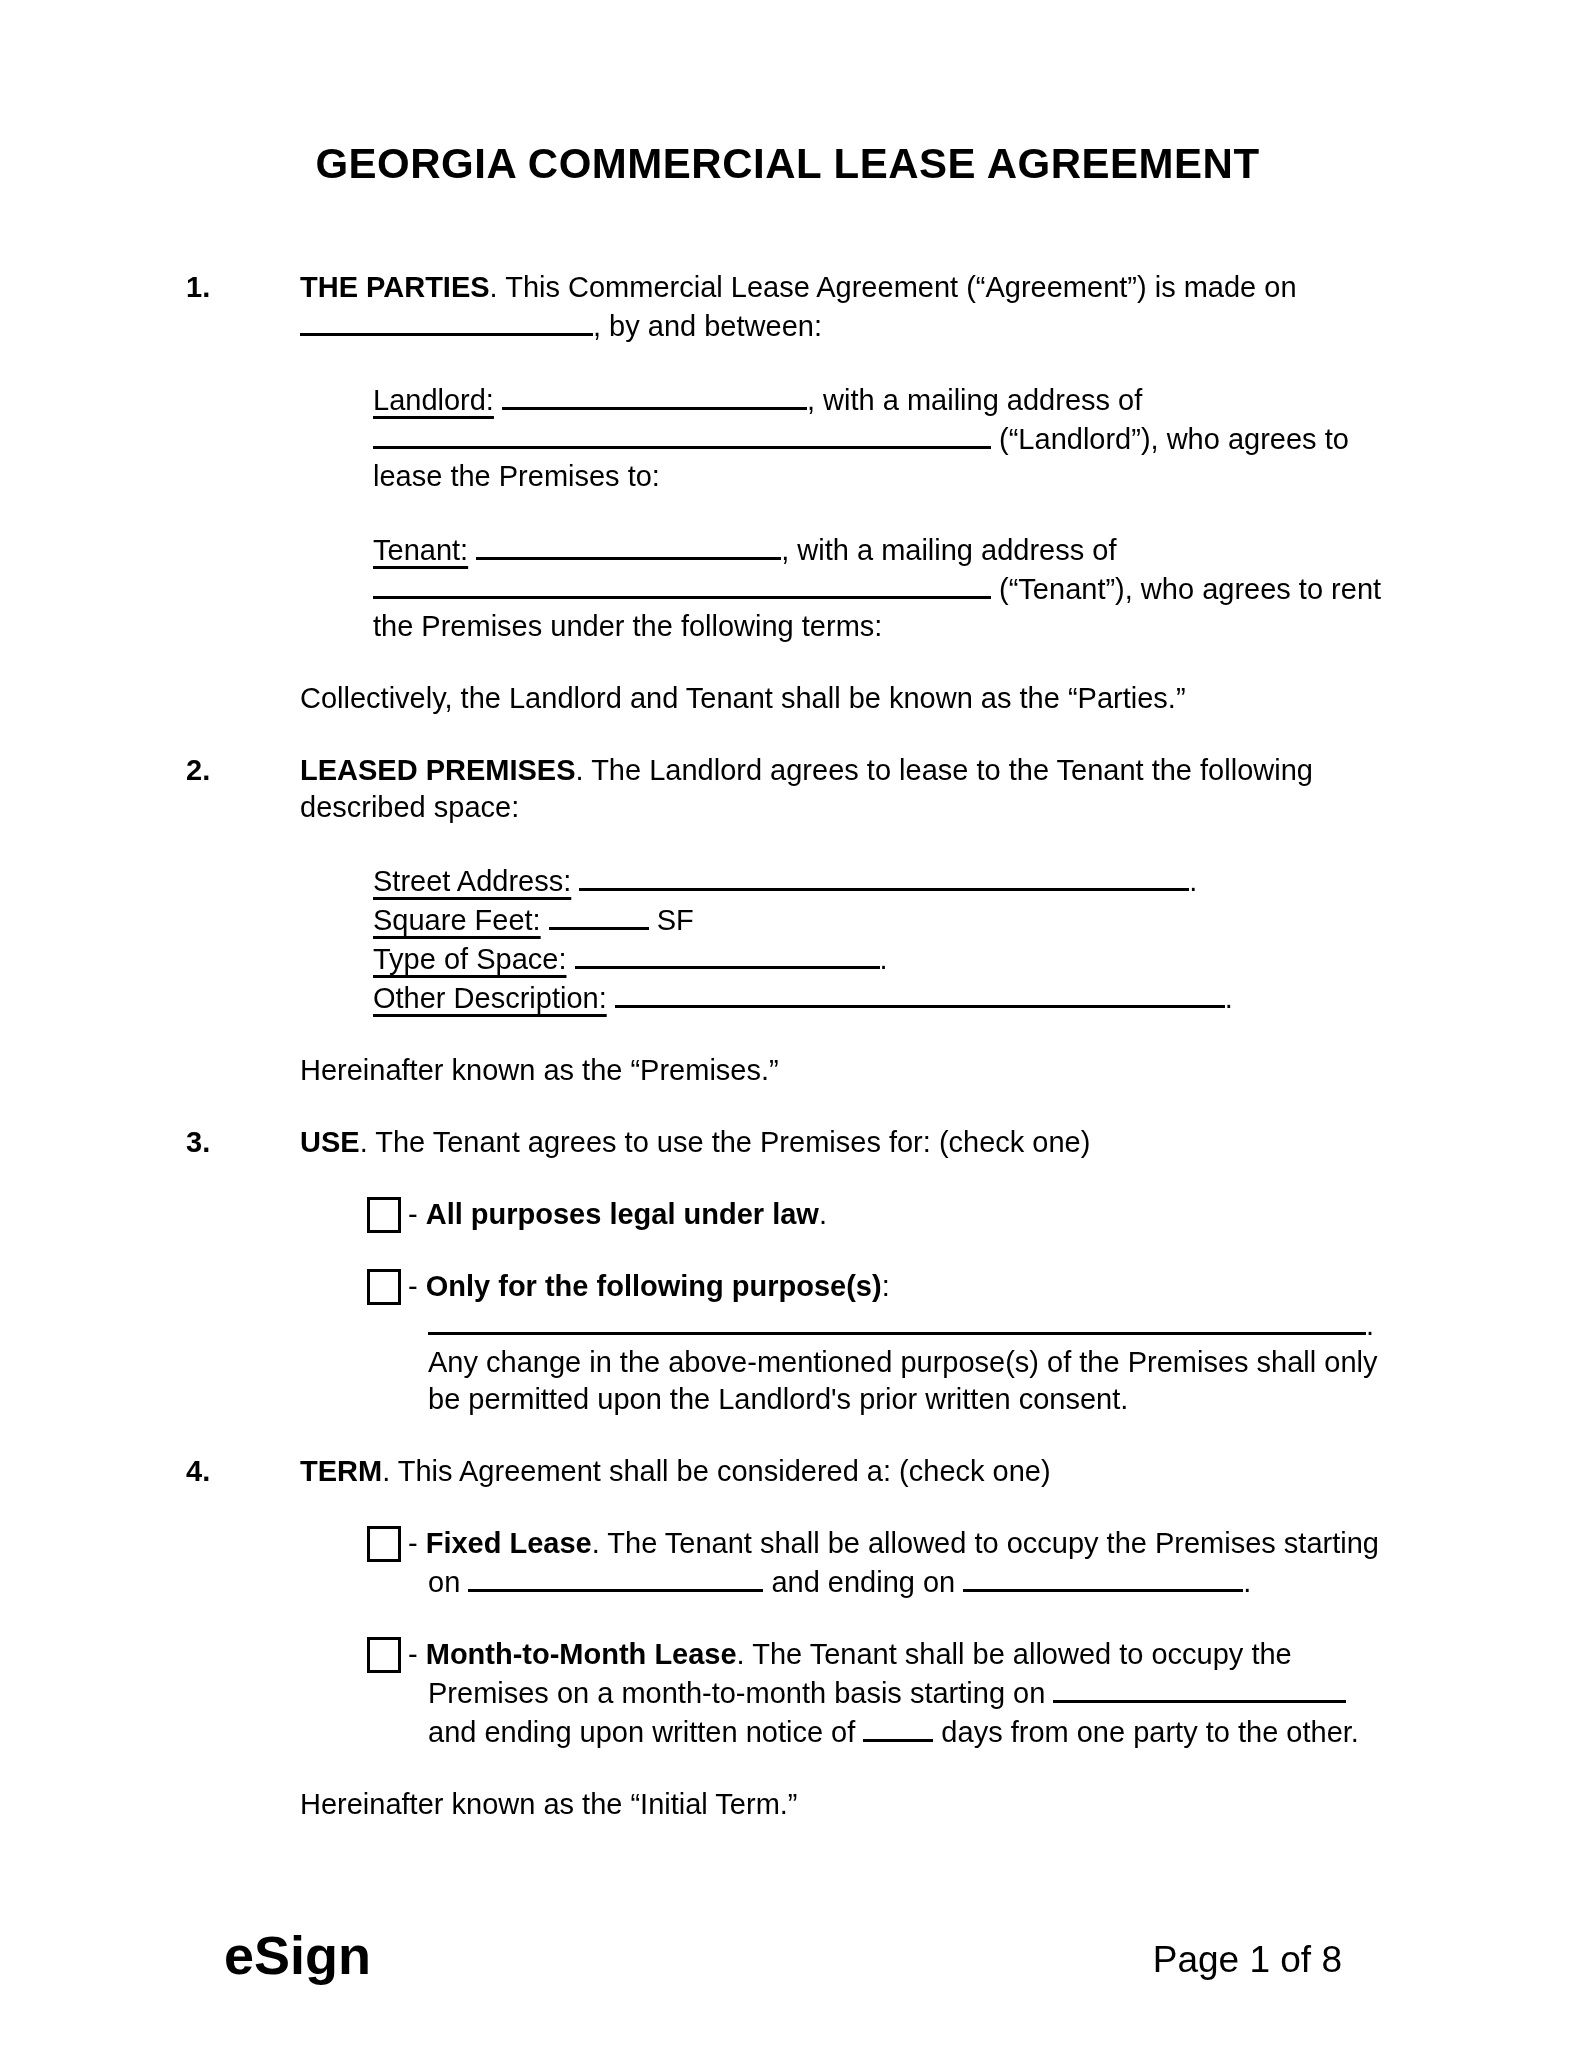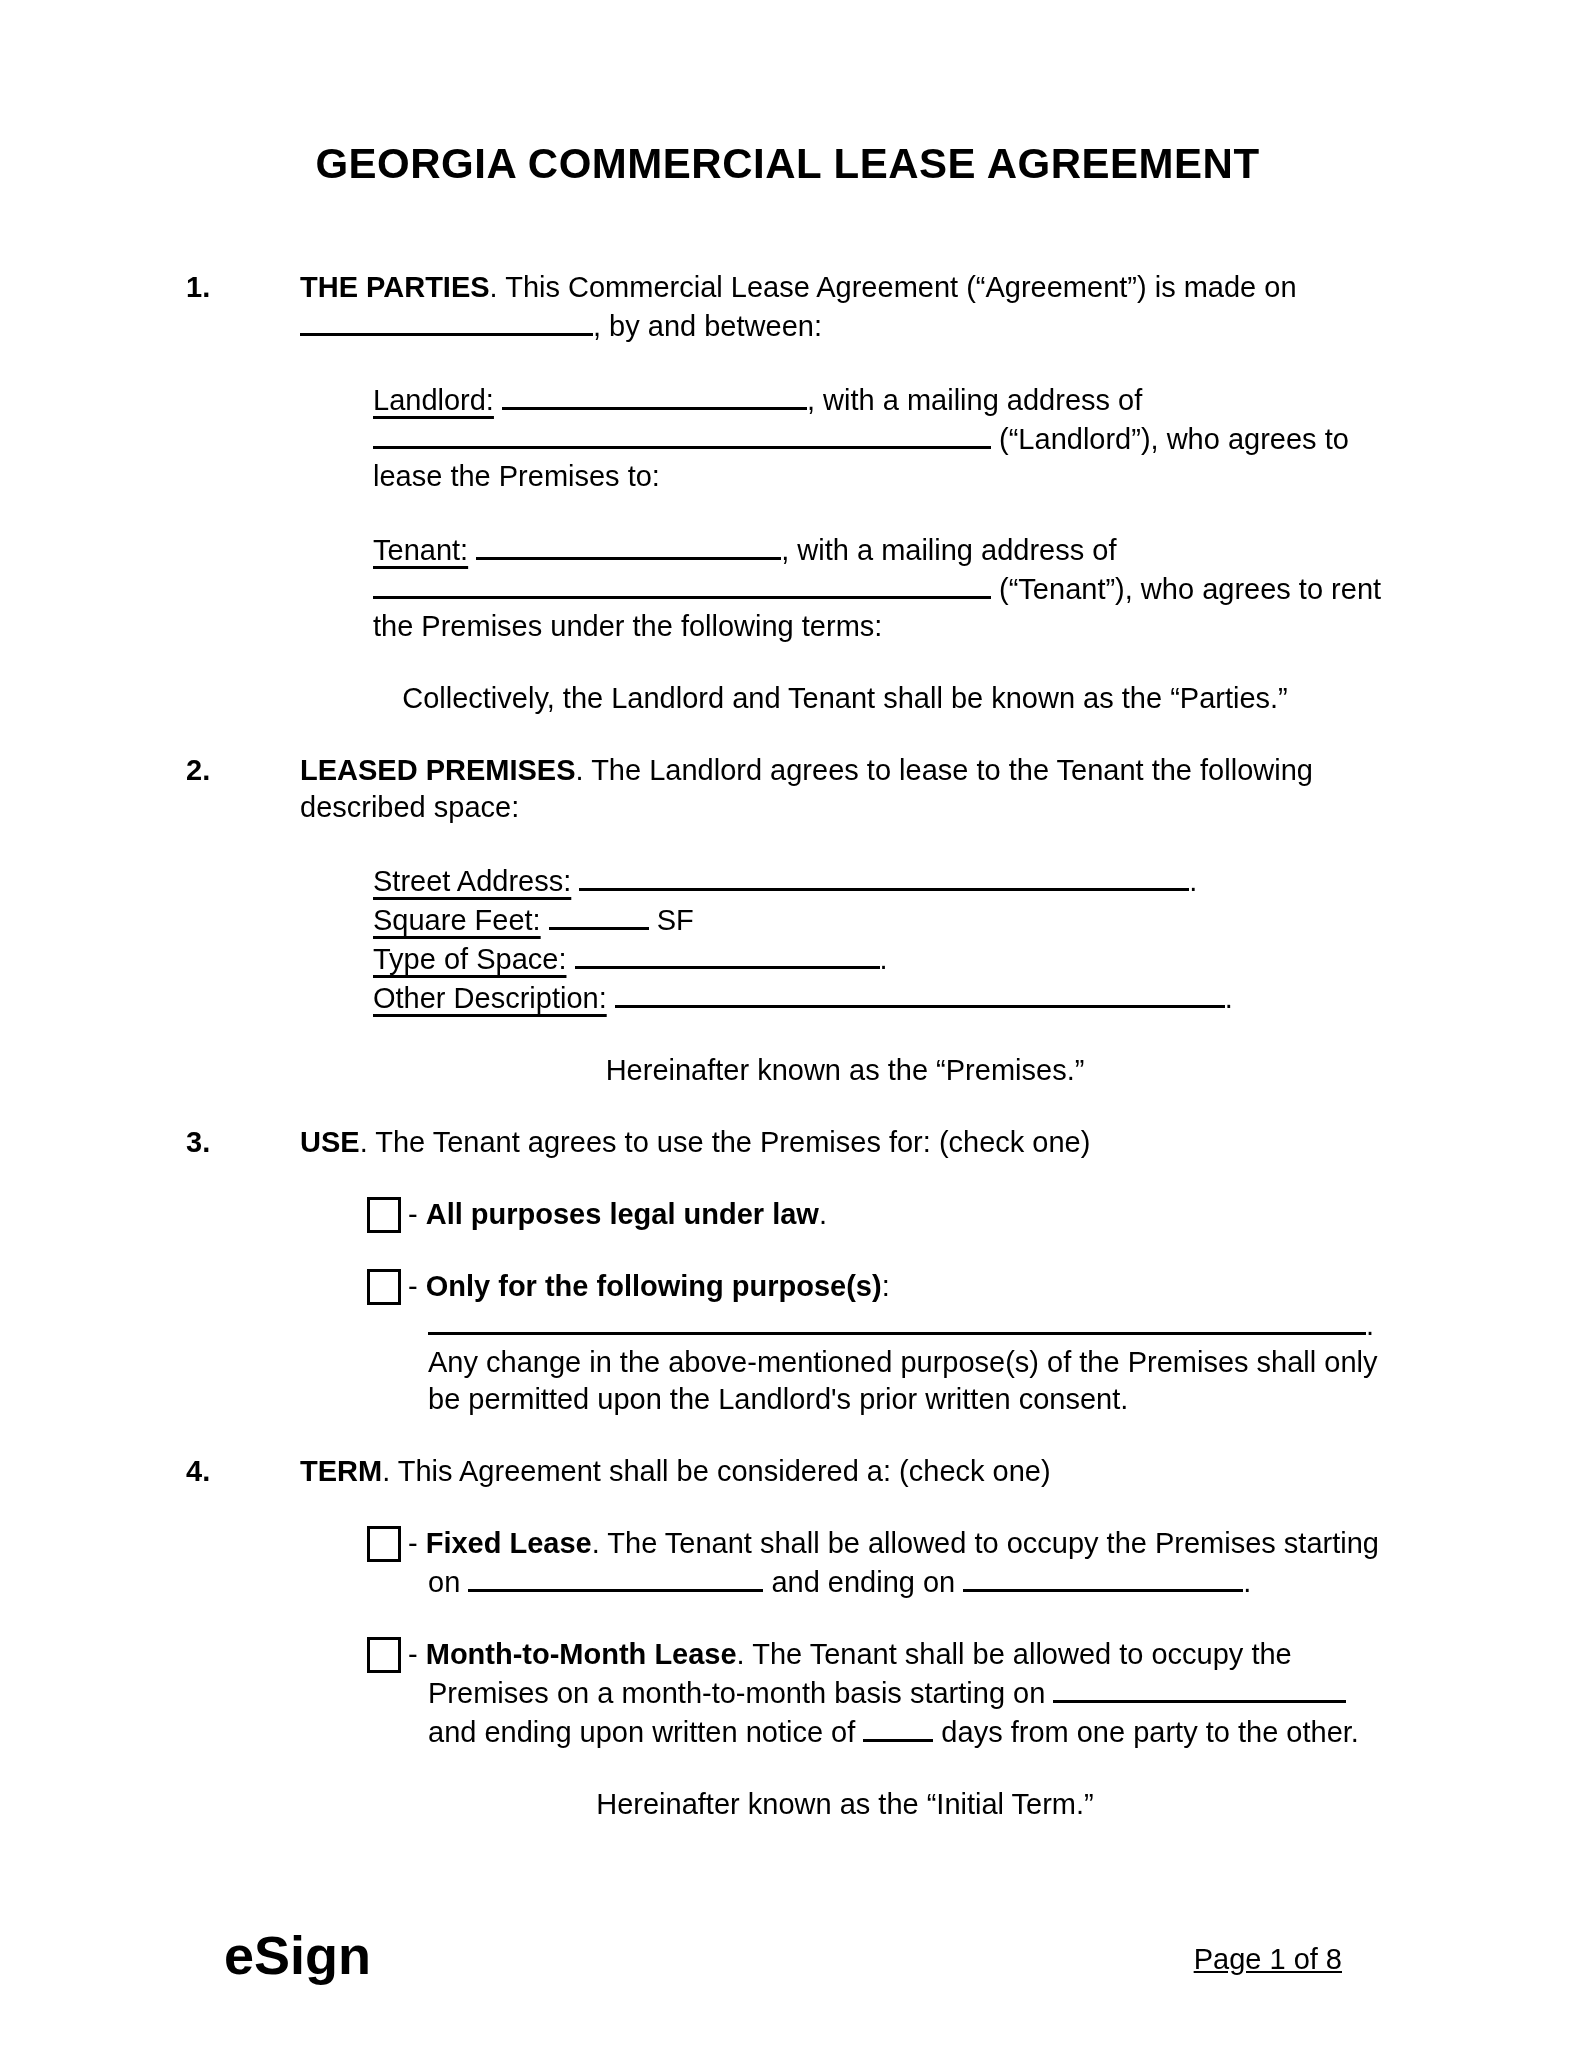--- a/index.html
+++ b/index.html
@@ -15,21 +15,21 @@
   .doc-title{
     position:absolute;top:141px;left:0;width:100%;
     text-align:center;font-weight:bold;font-size:42px;line-height:46px;
     letter-spacing:0.5px;
   }
   .content{position:absolute;left:186px;top:269px;width:1204px;}
   .para{margin:0 0 35px 0;}
   .flexrow{display:flex;}
   .num{flex:0 0 114px;width:114px;font-weight:bold;}
   .body{flex:1;}
-  .ind{margin-left:114px;text-align:center;}
+  .ind{margin-left:114px;}
   .sub{margin-left:187px;margin-top:22px;}
   .cb{margin-left:242px;position:relative;text-indent:-20px;}
   .b{font-weight:bold;}
   .ul{
     text-decoration:underline;
     text-decoration-thickness:3px;
     text-underline-offset:6px;
   }
   .blank{
     display:inline-block;
@@ -45,21 +45,21 @@
     border:3px solid #000;
     background:#fff;
     display:inline-block;
   }
   .brand{
     position:absolute;left:224px;top:1932px;
     font-weight:bold;font-size:54px;line-height:46px;
   }
   .pagenum{
     position:absolute;top:1941px;right:233px;
-    font-size:29px;line-height:37px;text-decoration:underline;
+    font-size:37px;line-height:37px;
   }
 </style>
 </head>
 <body>
 
 <div class="page">
 
   <div class="doc-title">GEORGIA COMMERCIAL LEASE AGREEMENT</div>
 
   <div class="content">

